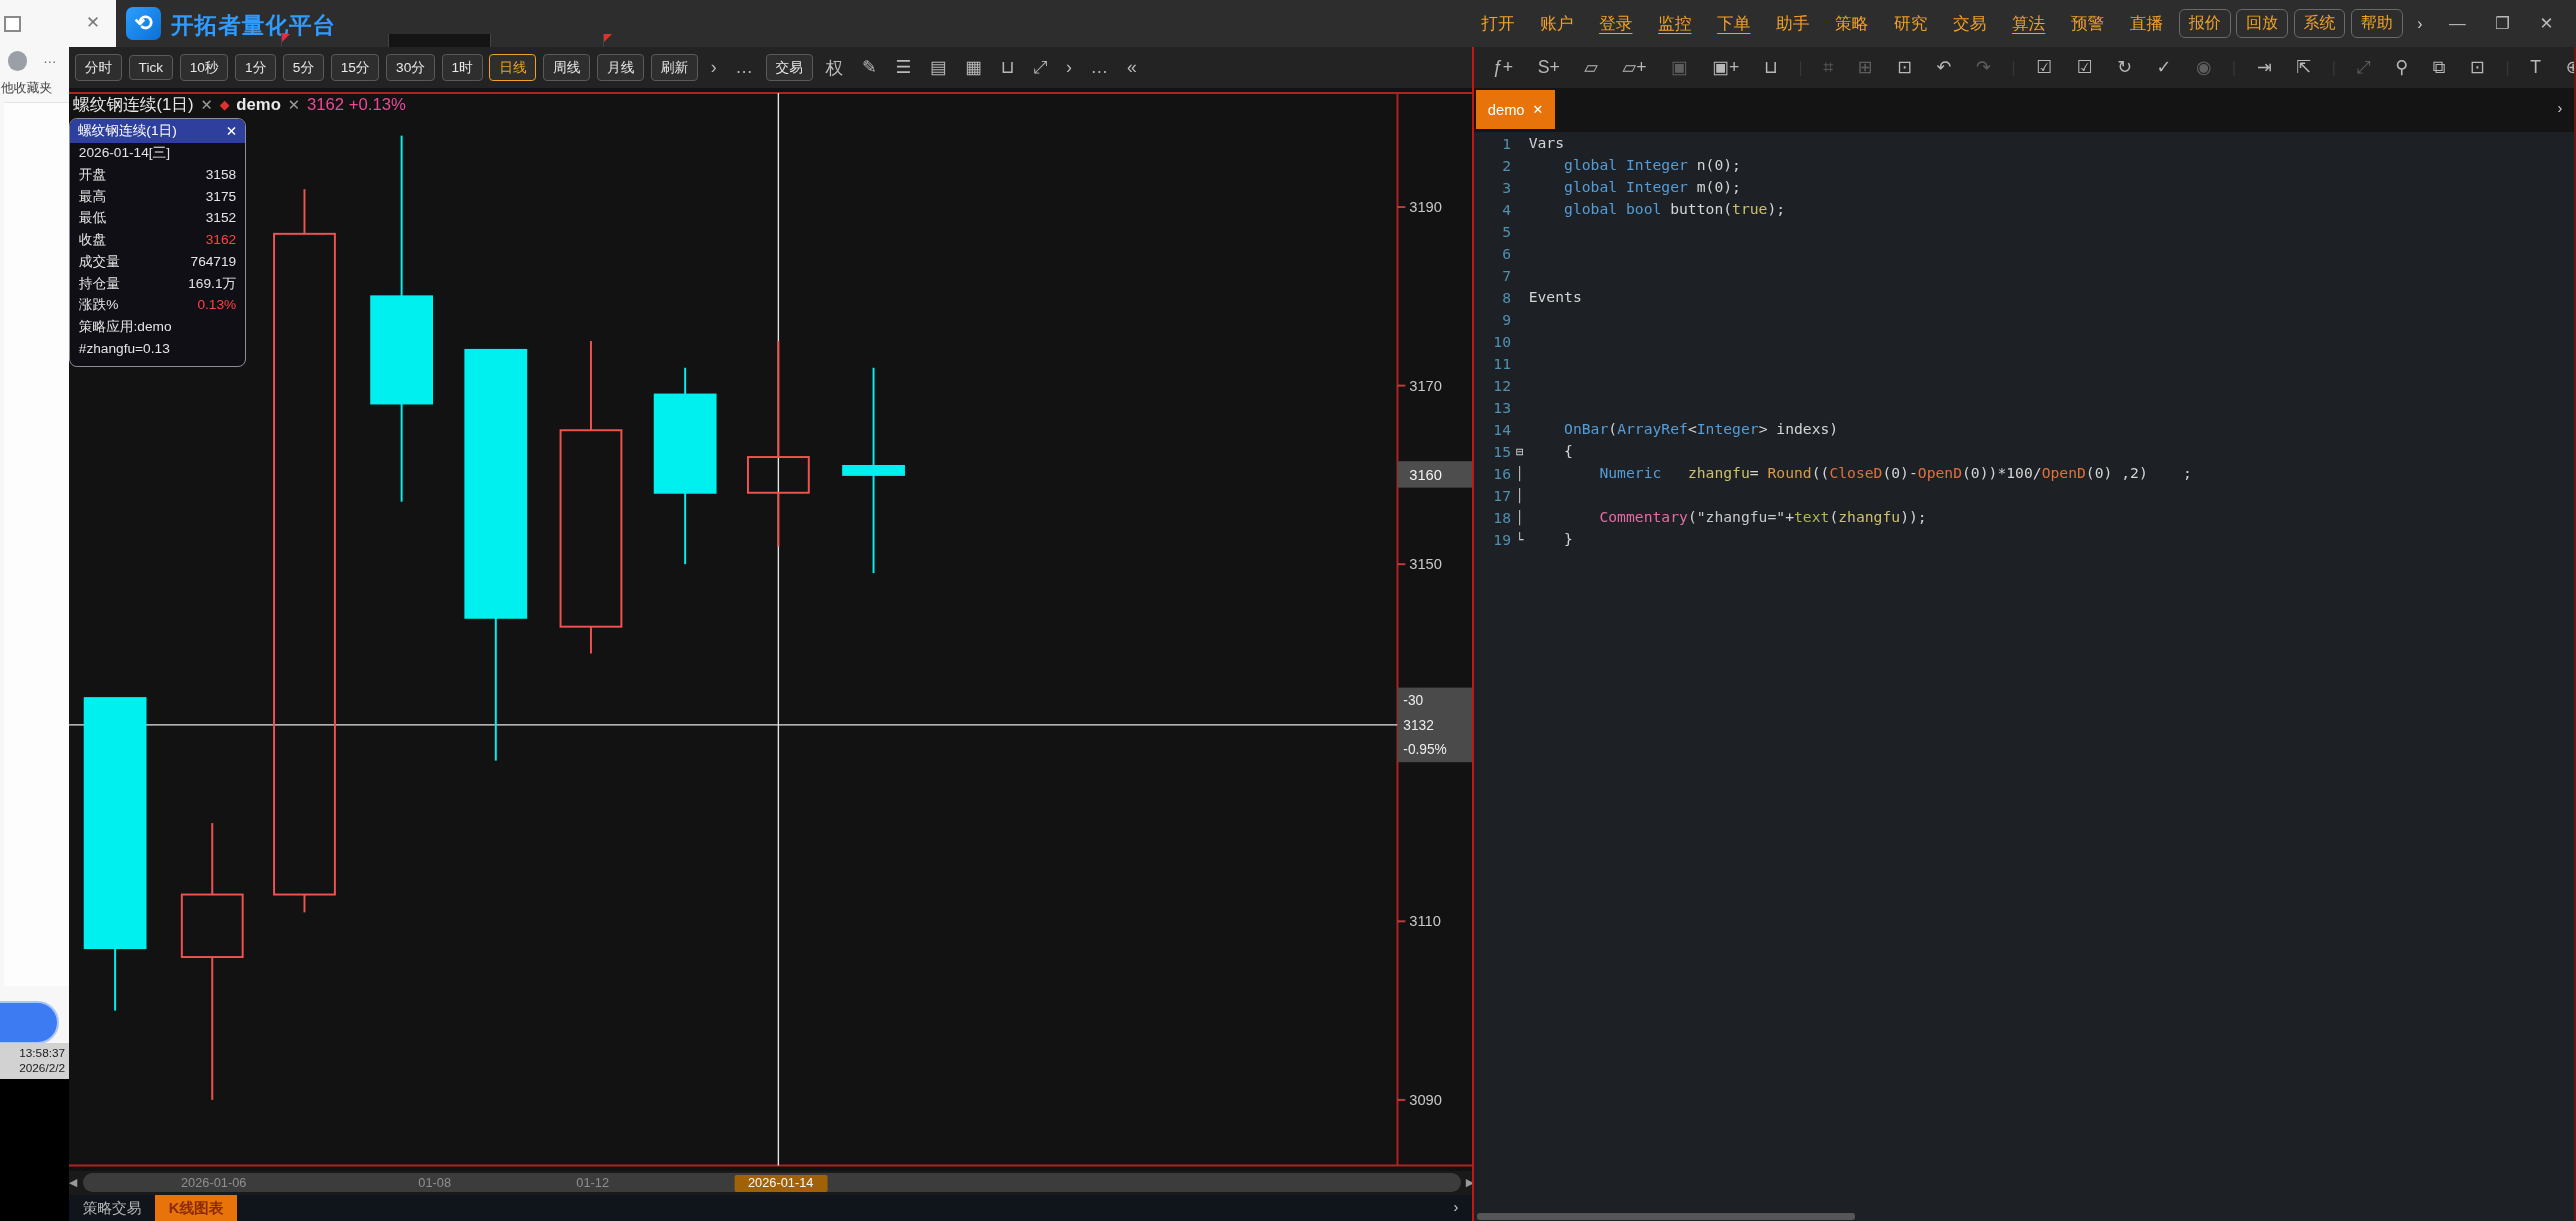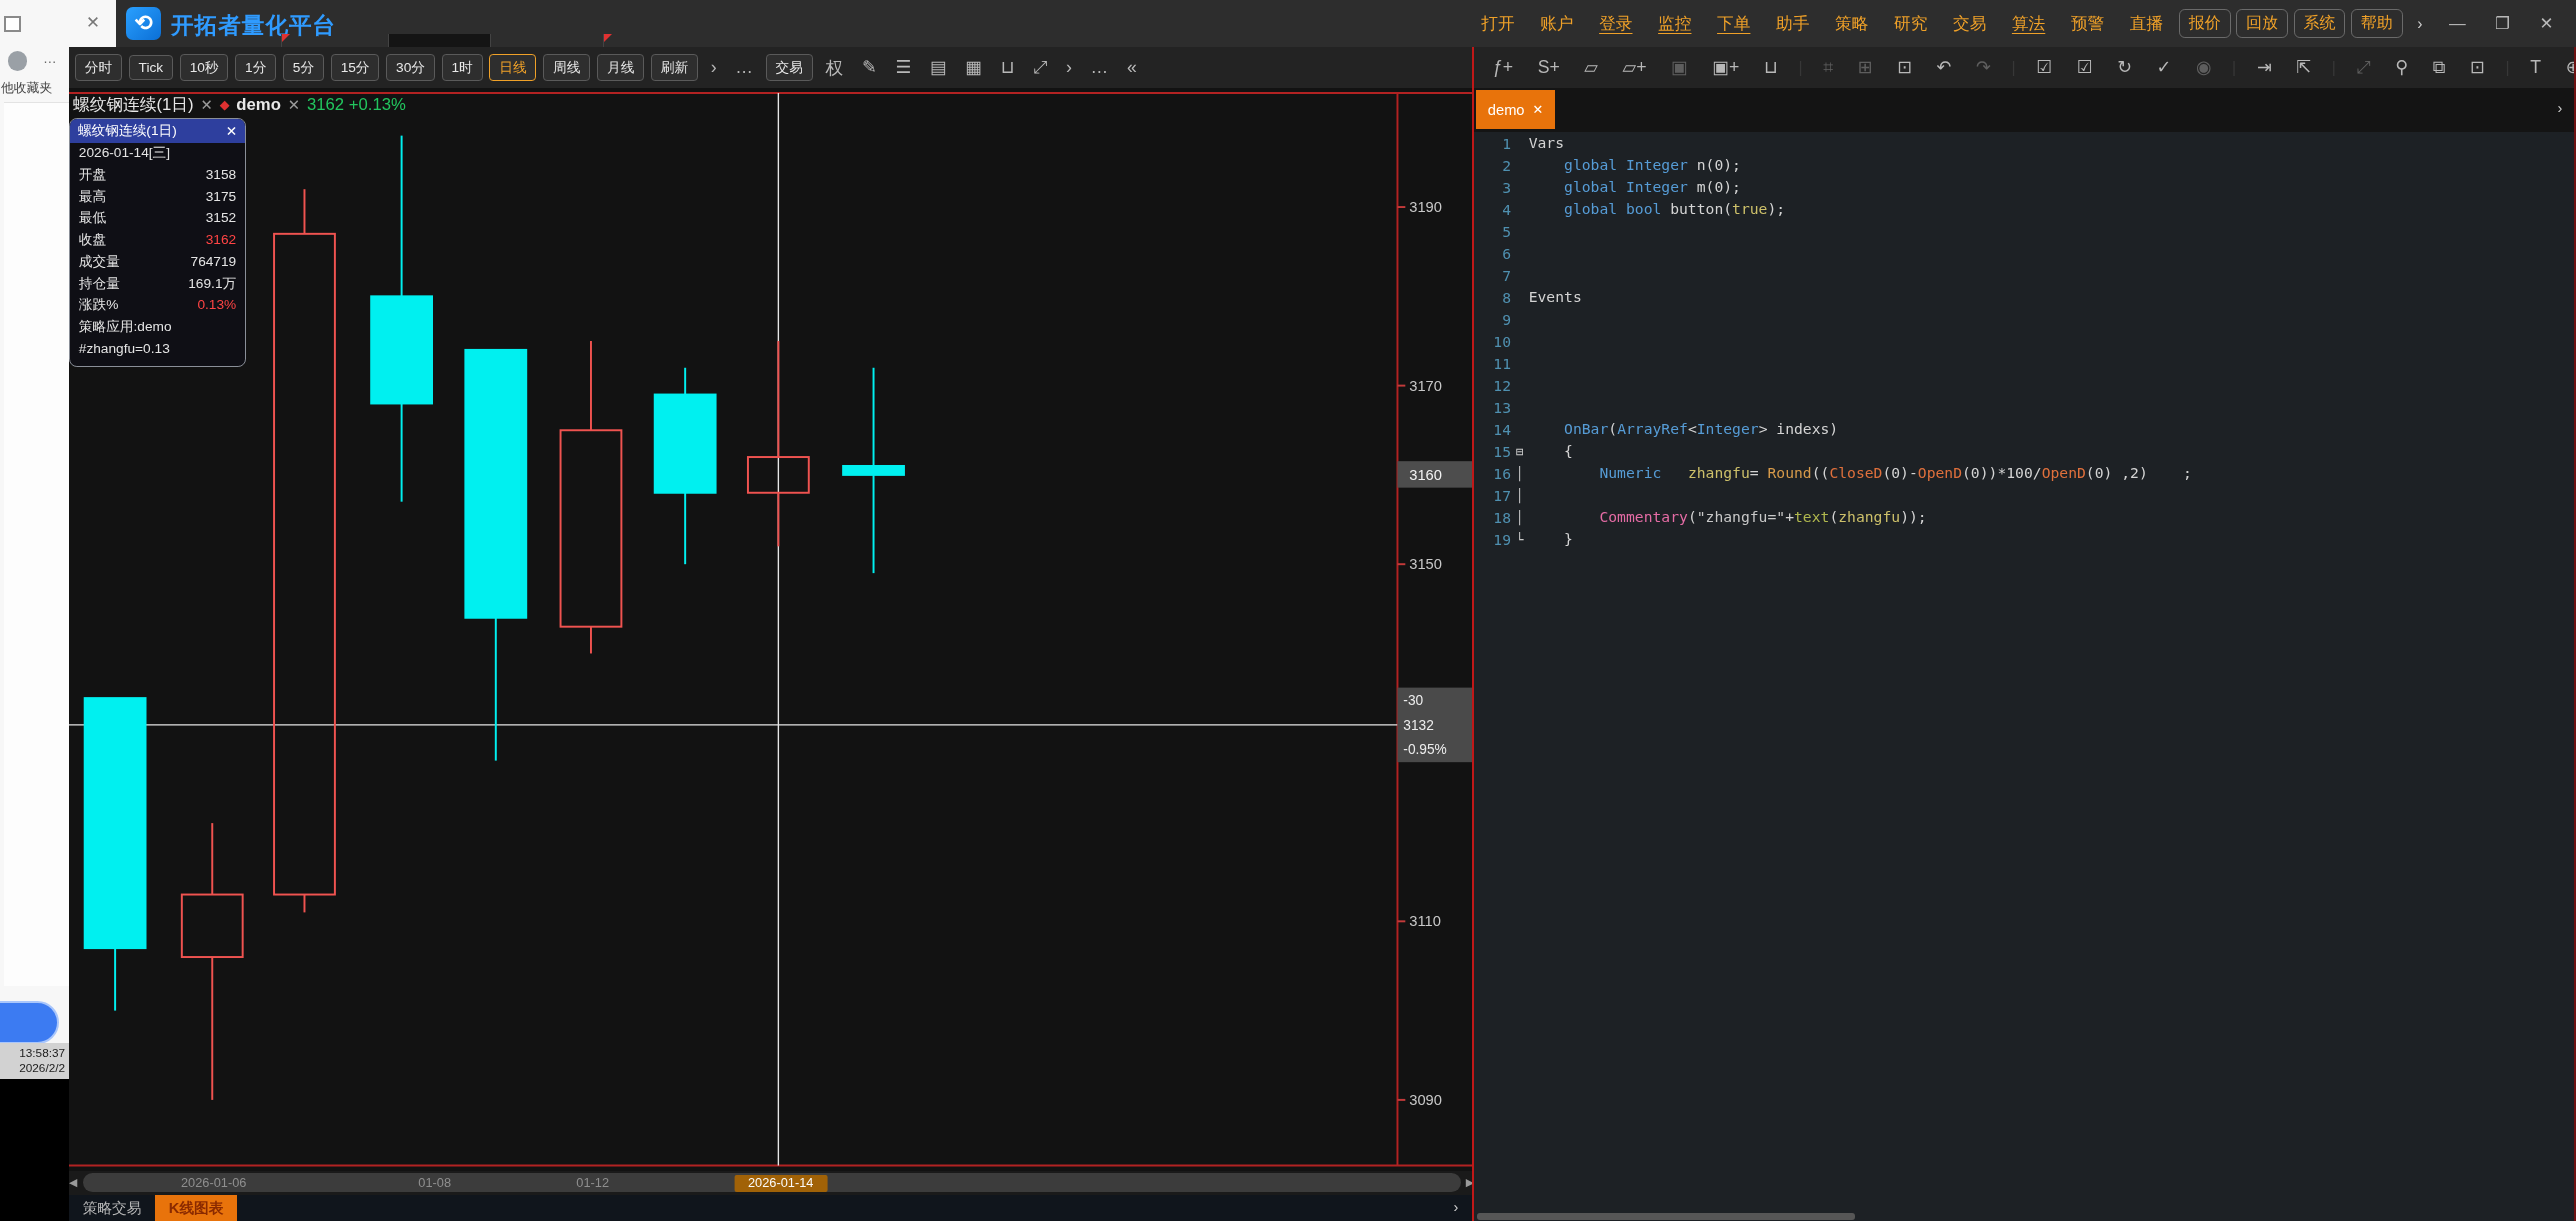--- a/index.html
+++ b/index.html
@@ -51,21 +51,21 @@
   .bg-strip div{padding-right:3.9px;line-height:14.7px;}
   .bg-black{position:absolute;left:0;top:1079px;width:69px;height:142px;background:#000;z-index:5;}
   .left-border{position:absolute;left:67px;top:47px;width:2px;height:1148px;background:#c07c10;z-index:4;}
   
   #chart-svg{position:absolute;left:69px;top:88px;z-index:1;background:#121212;}
   .chart-header{position:absolute;left:73px;top:93px;z-index:2;font-size:16.7px;display:flex;align-items:center;gap:6.9px;white-space:nowrap;}
   .ch-sym{color:#e8e8e8;}
   .ch-x{color:#9a9a9a;font-size:14.7px;}
   .ch-diamond{color:#e03131;font-size:12.8px;}
   .ch-strat{color:#e8e8e8;font-weight:bold;}
-  .ch-quote{color:#22c55e;}
+  .ch-quote{color:#ec4899;}
   .info-panel{position:absolute;left:69px;top:118px;width:175px;z-index:3;background:rgba(16,16,22,.9);
               border:1.5px solid #8a8f98;border-radius:7.9px;overflow:hidden;font-size:13.7px;color:#e4e4e4;padding-bottom:5.9px;}
   .ip-head{background:#2e3f9e;color:#fff;display:flex;justify-content:space-between;align-items:center;
            padding:2.9px 7.9px 2.9px 7.9px;font-size:13.7px;}
   .ip-row{display:flex;justify-content:space-between;padding:2.5px 8.8px;line-height:16.7px;}
   .ip-row .v.red{color:#ff4444;}
   .ip-line{padding:2.5px 8.8px;line-height:16.7px;}
   
   .xbar{position:absolute;left:69px;top:1171px;width:1405px;height:24.5px;background:#1a1a1a;z-index:2;}
   .xbar .arrow{position:absolute;top:4.9px;color:#9a9a9a;font-size:10.8px;}

